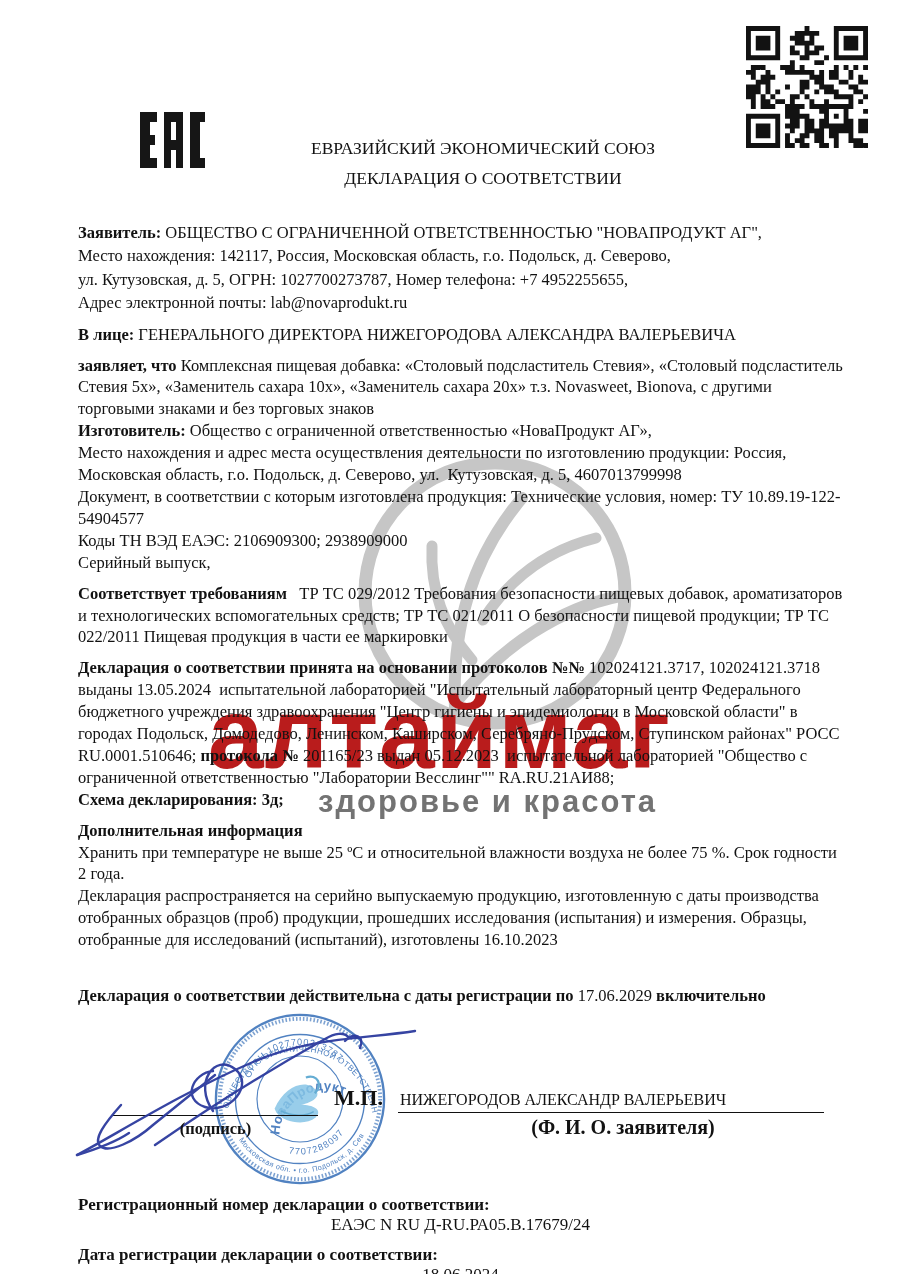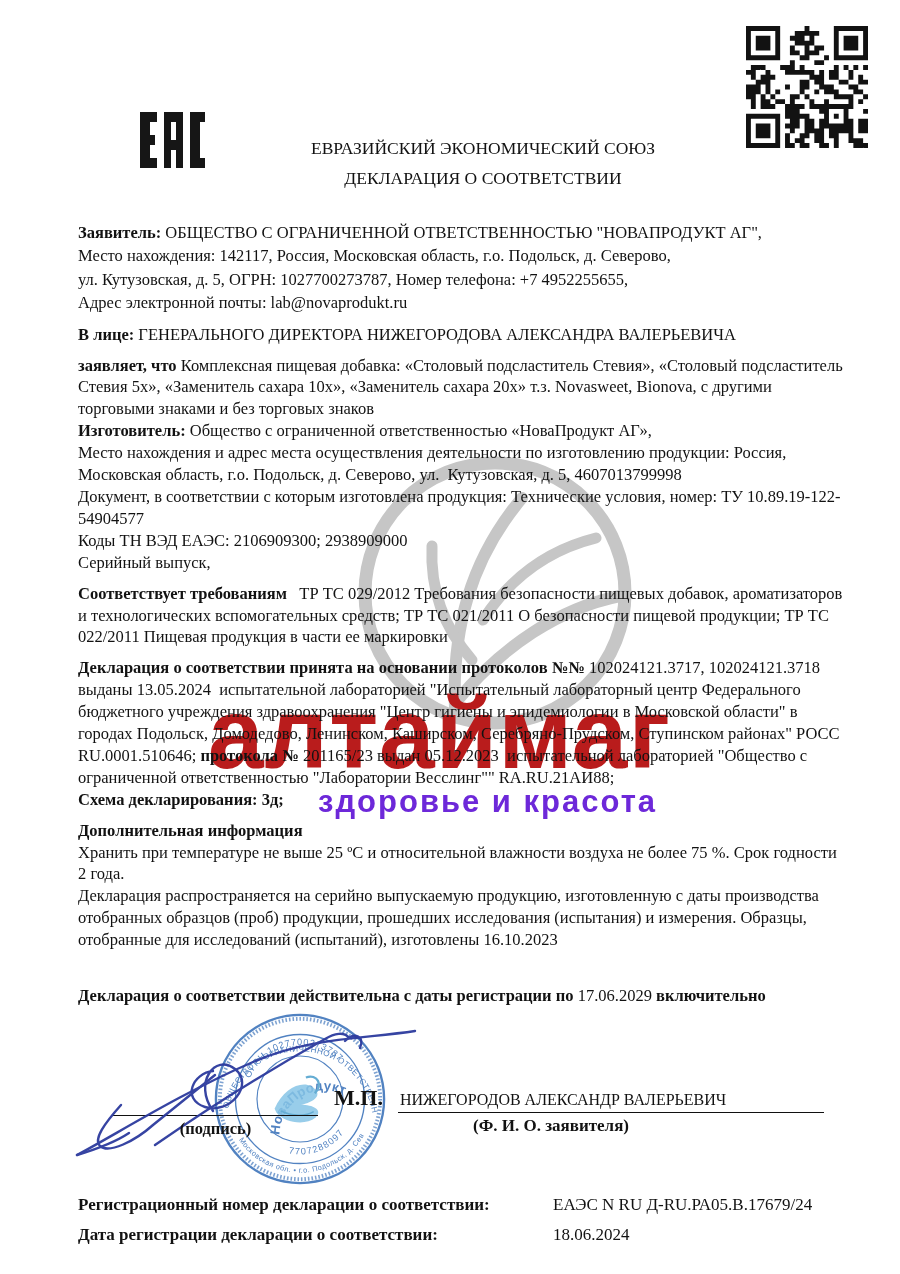--- a/index.html
+++ b/index.html
@@ -5,21 +5,21 @@
   html,body{margin:0;padding:0;background:#9a9a9a;}
   .page{
     position:relative;width:900px;height:1274px;margin:0 auto;background:#ffffff;
     font-family:"Liberation Serif",serif;color:#121212;overflow:hidden;
     --stamp-blue:#4479bd;--sig-blue:#2c3a9e;--wm-gray:#c4c4c4;
   }
   
   .wm{position:absolute;z-index:0;pointer-events:none;font-family:"Liberation Sans",sans-serif;}
   .wm-leaf{left:352px;top:450px;}
   .wm-brand{left:208px;top:676px;font-size:100px;font-weight:bold;color:#b91c1c;letter-spacing:1px;}
-  .wm-tagline{left:318px;top:784px;font-size:31px;font-weight:bold;color:#6d28d9;letter-spacing:2px;}
+  .wm-tagline{left:318px;top:784px;font-size:31px;font-weight:bold;color:#737373;letter-spacing:2px;}
   
   .hdr-title{position:absolute;left:70px;right:65px;padding-left:61px;text-align:center;
     font-weight:normal;font-size:17.5px;z-index:1;}
   #title1{top:138px;} #title2{top:168px;}
   .eac{position:absolute;left:140px;top:112px;z-index:1;}
   .qr{position:absolute;left:746px;top:26px;z-index:1;}
   
   .content{position:absolute;top:205px;left:8px;width:100%;box-sizing:border-box;
     padding:0 65px 0 70px;z-index:1;margin-top:16px;}
   .para{font-size:16.5px;line-height:21.9px;margin:0 0 9px;white-space:pre-wrap;}
@@ -28,25 +28,25 @@
   
   .sig-block{position:relative;height:172px;margin-top:6px;}
   .stamp{position:absolute;left:134px;top:-2px;z-index:2;opacity:.93;}
   .autograph{position:absolute;left:-15px;top:2px;z-index:4;}
   .mp-label{position:absolute;left:256px;top:72px;font-weight:bold;font-size:22px;z-index:5;}
   .sig-line{position:absolute;left:35px;top:102px;width:205px;border-top:1.6px solid #111;z-index:3;}
   .sig-caption{position:absolute;left:35px;top:106px;width:205px;text-align:center;
     font-weight:bold;font-size:16.5px;z-index:5;}
   .fio-name{position:absolute;left:322px;top:78px;width:430px;font-size:16px;z-index:3;}
   .fio-line{position:absolute;left:320px;top:99px;width:426px;border-top:1.6px solid #111;z-index:3;}
-  .fio-caption{position:absolute;left:395px;top:103px;width:300px;text-align:left;
-    font-weight:bold;font-size:17px;z-index:3;}
+  .fio-caption{position:absolute;left:395px;top:103px;width:300px;text-align:center;
+    font-weight:bold;font-size:20px;z-index:3;}
   
   .reg{margin-top:10px;font-size:17px;}
-  .reg-row{display:flex;margin-bottom:10px;}
+  .reg-row{display:flex;margin-bottom:10px;flex-direction:column;}
   .reg-label{font-weight:bold;width:475px;flex:0 0 auto;}
   .reg-value{font-weight:normal;text-align:center;}
   
   .stamp-ink{stroke:var(--stamp-blue);fill:none;}
   .stamp-text{fill:var(--stamp-blue);font-family:"Liberation Sans",sans-serif;}
   .swan{fill:#7cc0e4;}
   .swan-line{stroke:#5aa7d0;fill:none;}
   .sig-stroke{stroke:var(--sig-blue);fill:none;stroke-linecap:round;}
   .leaf-stroke{stroke:var(--wm-gray);fill:none;stroke-linecap:round;}
   .qr-ink{fill:#121212;}

